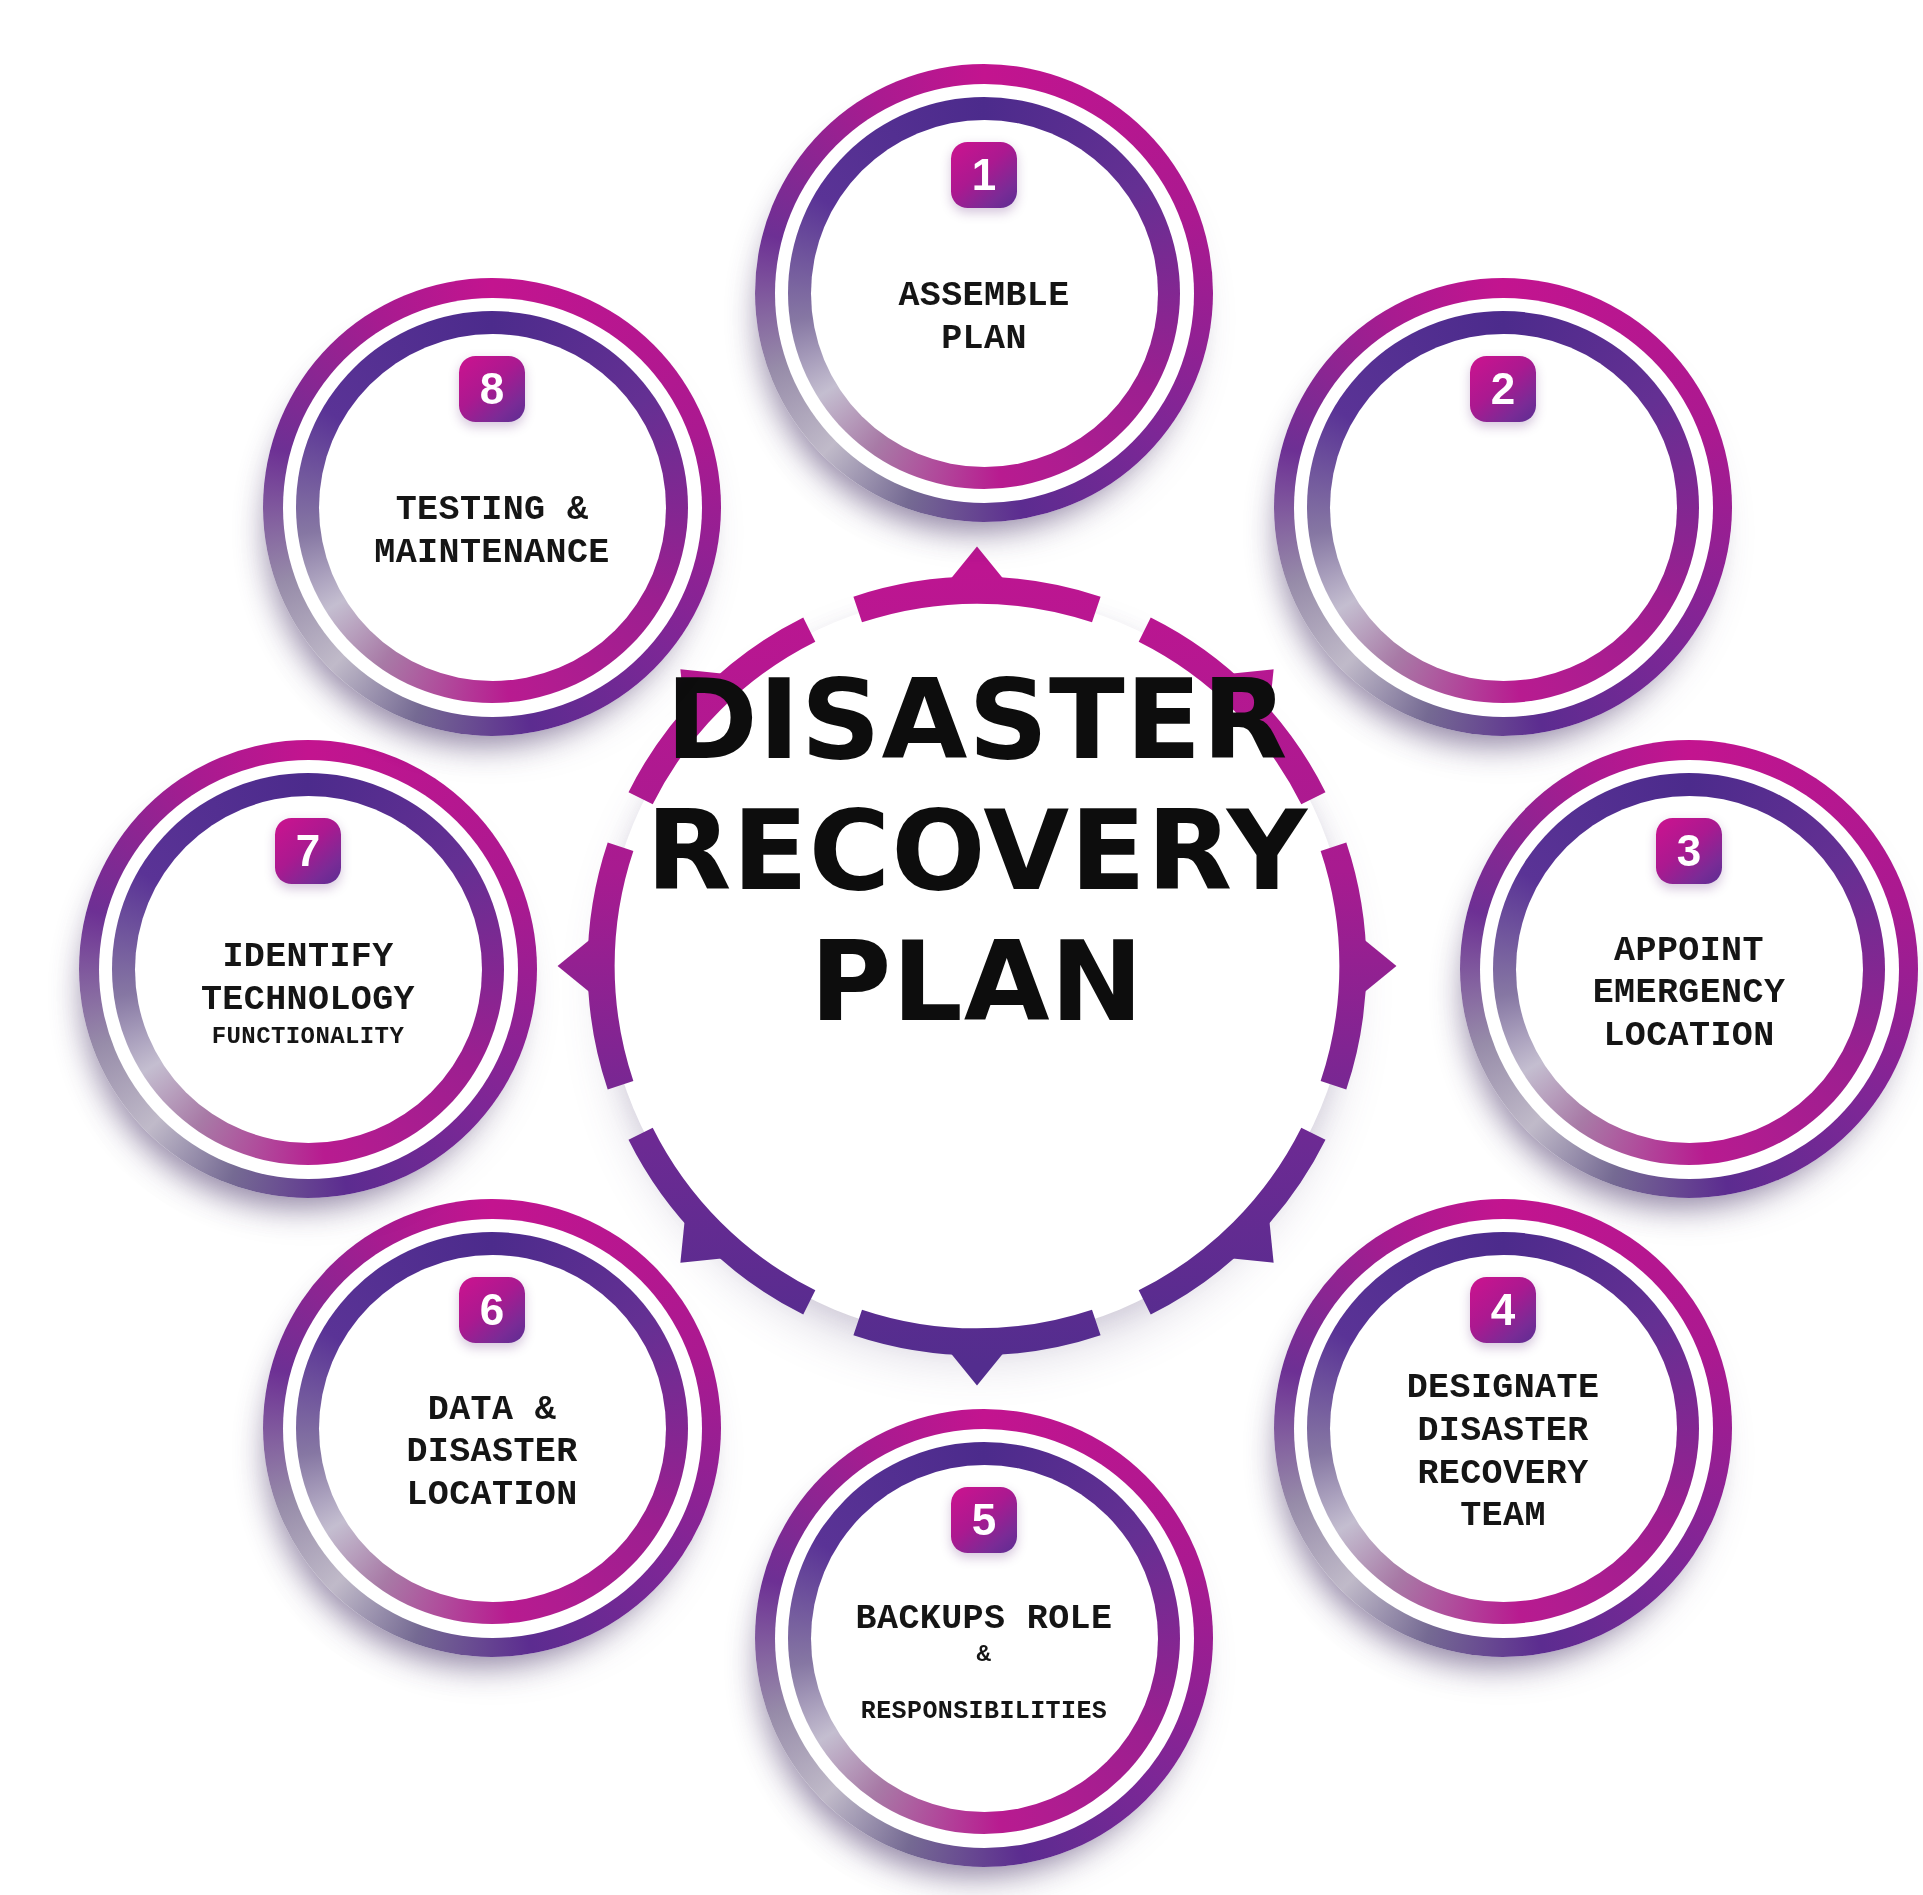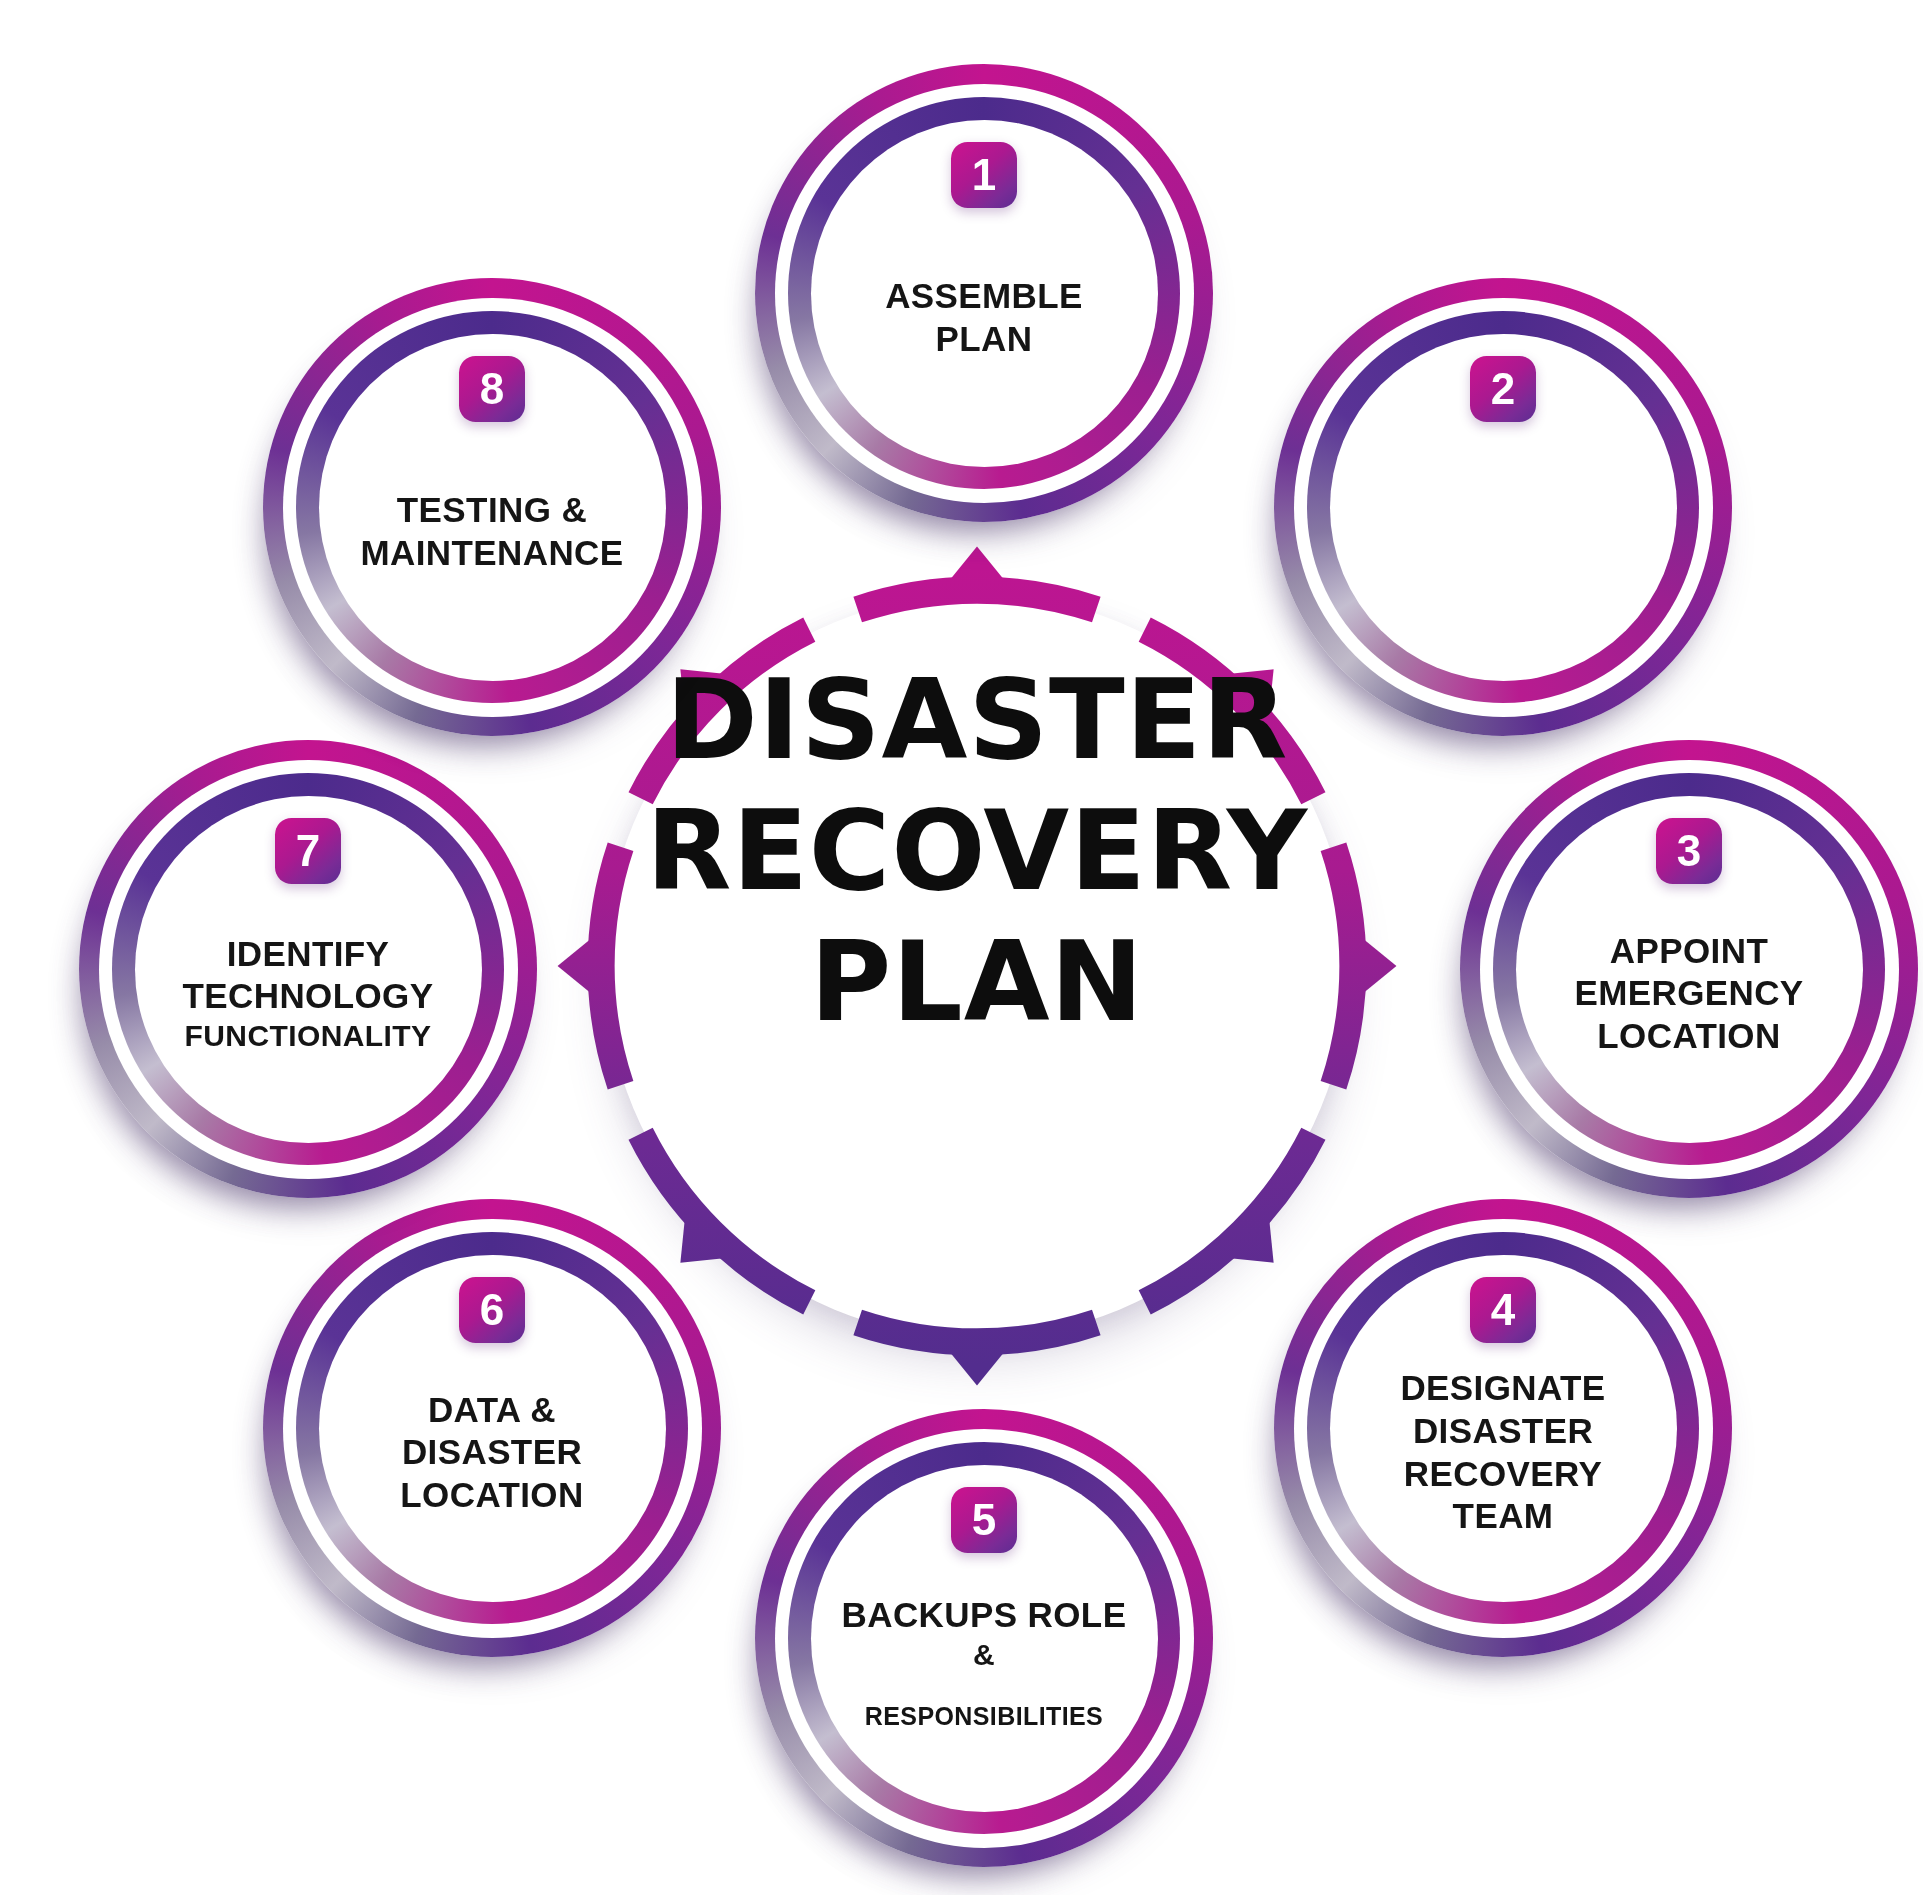--- a/index.html
+++ b/index.html
@@ -53,23 +53,23 @@
     background:linear-gradient(140deg,#c5148f 10%,#ab1990 45%,#7a2b96 78%,#5d2c92 100%);
     display:flex;align-items:center;justify-content:center;
     box-shadow:0 4.5px 10.5px rgba(90,30,120,.25);
   }
   .badge-num{color:#ffffff;font-size:44px;font-weight:700;line-height:1;}
   .step-title{
     flex:1;display:flex;flex-direction:column;justify-content:center;
     padding-bottom:39px;color:#151515;text-align:center;
     font-weight:700;letter-spacing:0.4px;
   }
-  .line{line-height:1.22;}
+  .line{line-height:1.22;font-family:Liberation Mono, monospace;}
   .line.lg{font-size:35px;}
-  .line.md{font-size:30px;}
+  .line.md{font-size:24px;}
   .line.sm{font-size:25px;margin-top:28px;}
 </style>
 </head>
 <body>
 
 <div id="canvas">
 
   <div class="center-disc"></div>
 
   <svg id="center-ring" class="center-ring" width="872" height="872" viewBox="0 0 1160 1160">

